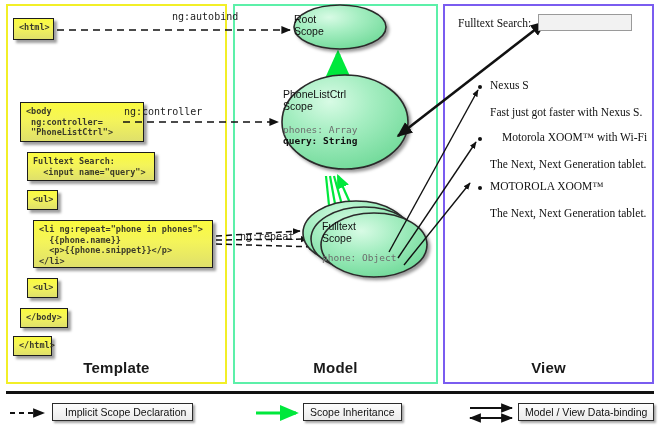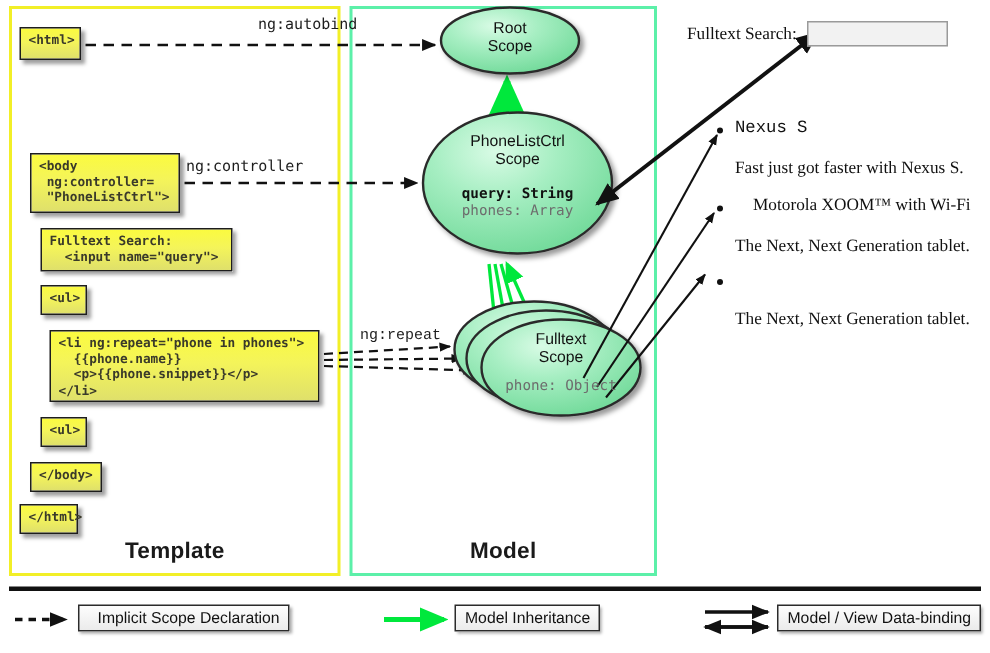--- a/index.html
+++ b/index.html
@@ -25,21 +25,21 @@
     padding:3px 5px;white-space:pre;font-weight:bold;}
 
   
   .conlabel{position:absolute;font-family:"DejaVu Sans Mono","Liberation Mono",monospace;
     font-size:10px;color:#1d1d1d;white-space:nowrap;}
 
   
   #wires{position:absolute;left:0;top:0;width:660px;height:435px;pointer-events:none;}
 
   
-  .scope-text{position:absolute;text-align:center;pointer-events:none;}
+  .scope-text{position:absolute;pointer-events:none;}
   .scope-title{font-family:"Liberation Sans",sans-serif;font-size:10.5px;color:#111;line-height:12px;}
   .scope-prop{font-family:"DejaVu Sans Mono","Liberation Mono",monospace;font-size:9.5px;line-height:11px;}
   .prop-strong{color:#111;font-weight:bold;}
   .prop-dim{color:#6d6d6d;}
 
   
   .view-label{position:absolute;font-family:"Liberation Serif",serif;font-size:11.5px;color:#111;}
   .view-input{position:absolute;box-sizing:border-box;border:1px solid #9a9a9a;
     background:#f2f2f2;}
   .view-bullet{position:absolute;width:4px;height:4px;border-radius:50%;background:#111;}
@@ -59,24 +59,27 @@
 <body>
 
 <div id="root">
 
   <div class="panel" id="panel-template">
     <div class="panel-label">Template</div>
   </div>
   <div class="panel" id="panel-model">
     <div class="panel-label">Model</div>
   </div>
+  <div class="panel" id="panel-view">
+    <div class="panel-label">View</div>
+  </div>
 
   <div class="codebox" style="left:13px;top:18px;width:41px;height:22px;text-align:right;">&lt;html&gt;</div>
 
-  <div class="codebox" style="left:20px;top:102px;width:100px;height:40px;">&lt;body
+  <div class="codebox" style="left:20px;top:102px;width:124px;height:40px;">&lt;body
  ng:controller=
  "PhoneListCtrl"&gt;</div>
 
   <div class="codebox" style="left:27px;top:152px;width:128px;height:29px;">Fulltext Search:
   &lt;input name="query"&gt;</div>
 
   <div class="codebox" style="left:27px;top:190px;width:31px;height:20px;">&lt;ul&gt;</div>
 
   <div class="codebox" style="left:33px;top:220px;width:180px;height:48px;">&lt;li ng:repeat="phone in phones"&gt;
   {{phone.name}}
@@ -84,21 +87,21 @@
 &lt;/li&gt;</div>
 
   <div class="codebox" style="left:27px;top:278px;width:31px;height:20px;">&lt;ul&gt;</div>
 
   <div class="codebox" style="left:20px;top:308px;width:48px;height:20px;">&lt;/body&gt;</div>
 
   <div class="codebox" style="left:13px;top:336px;width:39px;height:20px;">&lt;/html&gt;</div>
 
   <div class="conlabel" style="left:148px;top:11px;margin-left:24px;">ng:autobind</div>
   <div class="conlabel" style="left:124px;top:106px;">ng:controller</div>
-  <div class="conlabel" style="left:240px;top:219px;font-family:Liberation Mono, monospace;">ng:repeat</div>
+  <div class="conlabel" style="left:240px;top:231px;">ng:repeat</div>
 
   <svg id="wires" viewBox="0 0 660 435">
     <defs>
       <radialGradient id="gScope" cx="38%" cy="28%" r="78%">
         <stop offset="0%" stop-color="#d8fbe5"></stop>
         <stop offset="42%" stop-color="#a6eec2"></stop>
         <stop offset="100%" stop-color="#6fd998"></stop>
       </radialGradient>
       <filter id="fShadow" x="-30%" y="-30%" width="170%" height="170%">
         <feDropShadow dx="2.5" dy="2.5" stdDeviation="1.8" flood-color="#000" flood-opacity="0.40"></feDropShadow>
@@ -170,43 +173,44 @@
 
   <div class="scope-text" style="left:294px;top:13px;width:92px;">
     <div class="scope-title">Root</div>
     <div class="scope-title">Scope</div>
   </div>
 
   <div class="scope-text" style="left:283px;top:88px;width:124px;">
     <div class="scope-title">PhoneListCtrl</div>
     <div class="scope-title">Scope</div>
     <div style="height:12px;"></div>
+    <div class="scope-prop prop-dim">phones: Array</div>
     <div class="scope-prop prop-strong">query: String</div>
-    <div class="scope-prop prop-dim">phones: Array</div>
   </div>
 
   <div class="scope-text" style="left:322px;top:220px;width:104px;">
     <div class="scope-title">Fulltext</div>
     <div class="scope-title">Scope</div>
     <div style="height:8px;"></div>
     <div class="scope-prop prop-dim">phone: Object</div>
   </div>
 
   <div class="view-label" style="left:458px;top:17px;">Fulltext Search:</div>
   <input class="view-input" type="text" style="left: 538px; top: 14px; width: 94px; height: 17px; font-family: &quot;Liberation Serif&quot;, serif; font-size: 11px; padding: 0px 3px;" value="">
 
   <div class="view-bullet" style="left:478px;top:85px;"></div>
-  <div class="view-item" style="left:490px;top:79px;font-family:Liberation Mono, monospace;">Nexus S</div>
+  <div class="view-item" style="left:490px;top:79px;">Nexus S</div>
   <div class="view-snip" style="left:490px;top:106px;">Fast just got faster with Nexus S.</div>
 
   <div class="view-bullet" style="left:478px;top:137px;"></div>
   <div class="view-item" style="left:490px;top:131px;margin-left:12px;">Motorola XOOM™  with Wi-Fi</div>
   <div class="view-snip" style="left:490px;top:158px;">The Next, Next Generation tablet.</div>
 
   <div class="view-bullet" style="left:478px;top:186px;"></div>
+  <div class="view-item" style="left:490px;top:180px;">MOTOROLA XOOM™</div>
   <div class="view-snip" style="left:490px;top:207px;">The Next, Next Generation tablet.</div>
 
   <div id="legend">
     <div id="legend-rule"></div>
 
     <svg style="position:absolute;left:0;top:0;width:660px;height:44px;">
       <defs>
         <marker id="lgBlack" viewBox="0 0 10 10" refX="9" refY="5" markerWidth="5.5" markerHeight="5.5" orient="auto-start-reverse">
           <path d="M0,1 L10,5 L0,9 z" fill="#111"></path>
         </marker>
@@ -215,17 +219,17 @@
         </marker>
       </defs>
       <path d="M10,22 L44,22" stroke="#111" stroke-width="2.2" stroke-dasharray="5,4" fill="none" marker-end="url(#lgBlack)"></path>
       <path d="M256,22 L296,22" stroke="#00e83c" stroke-width="3.2" fill="none" marker-end="url(#lgGreen)"></path>
       <path d="M470,17 L512,17" stroke="#111" stroke-width="2.2" fill="none" marker-end="url(#lgBlack)"></path>
       <path d="M512,27 L470,27" stroke="#111" stroke-width="2.2" fill="none" marker-end="url(#lgBlack)"></path>
       <path d="M470,27 L512,27" stroke="#111" stroke-width="2.2" fill="none" marker-end="url(#lgBlack)"></path>
     </svg>
 
     <div class="legbox" style="left:52px;top:12px;padding-left:12px;">Implicit Scope Declaration</div>
-    <div class="legbox" style="left:303px;top:12px;">Model Inheritance</div>
+    <div class="legbox" style="left:303px;top:12px;">Scope Inheritance</div>
     <div class="legbox" style="left:518px;top:12px;">Model / View Data-binding</div>
   </div>
 
 </div>
 
 </body></html>

